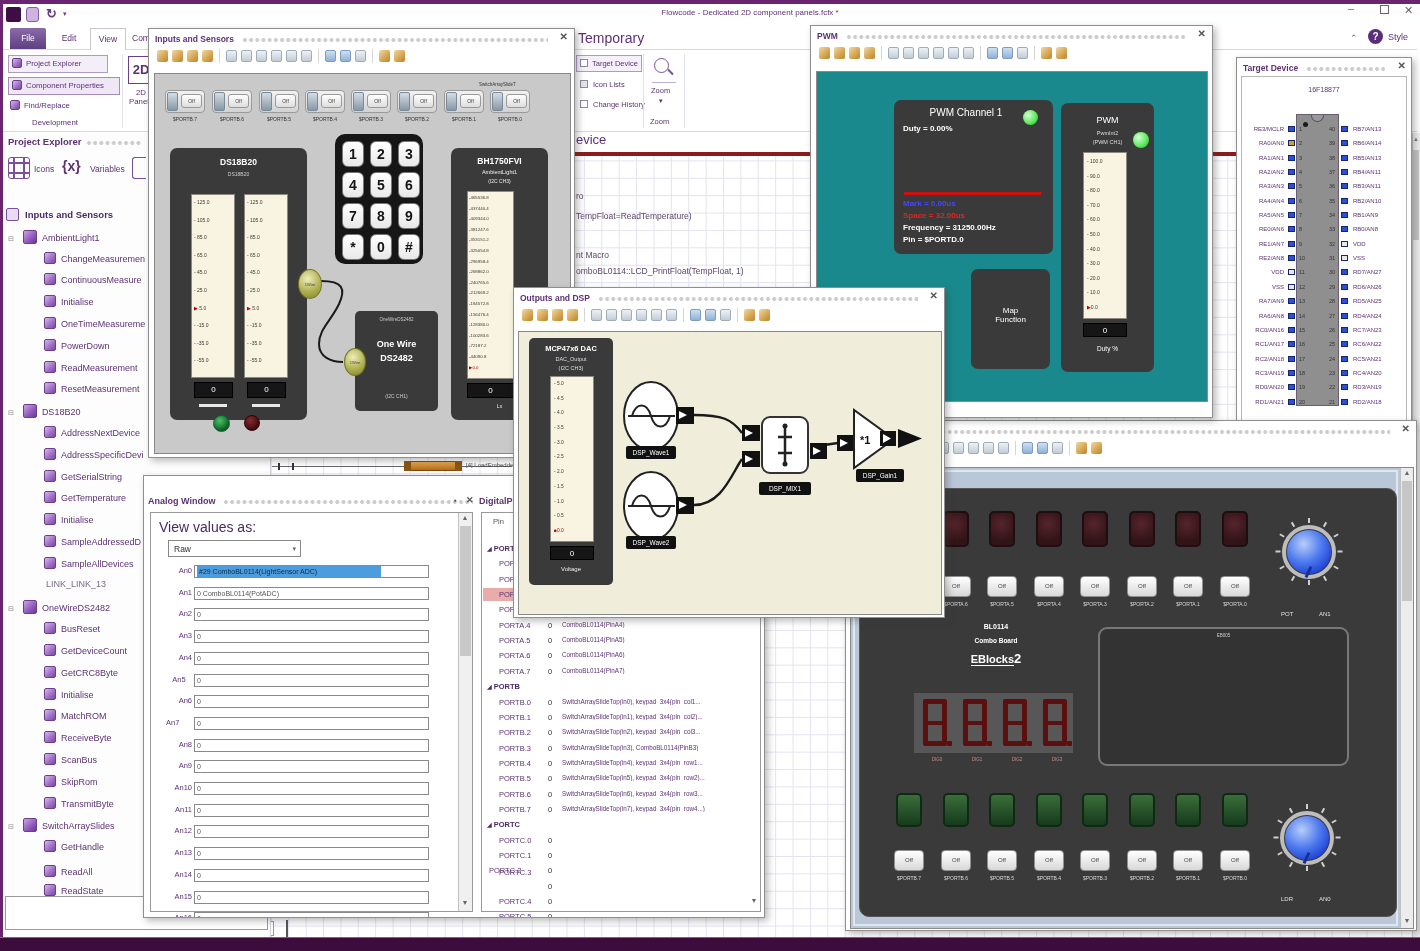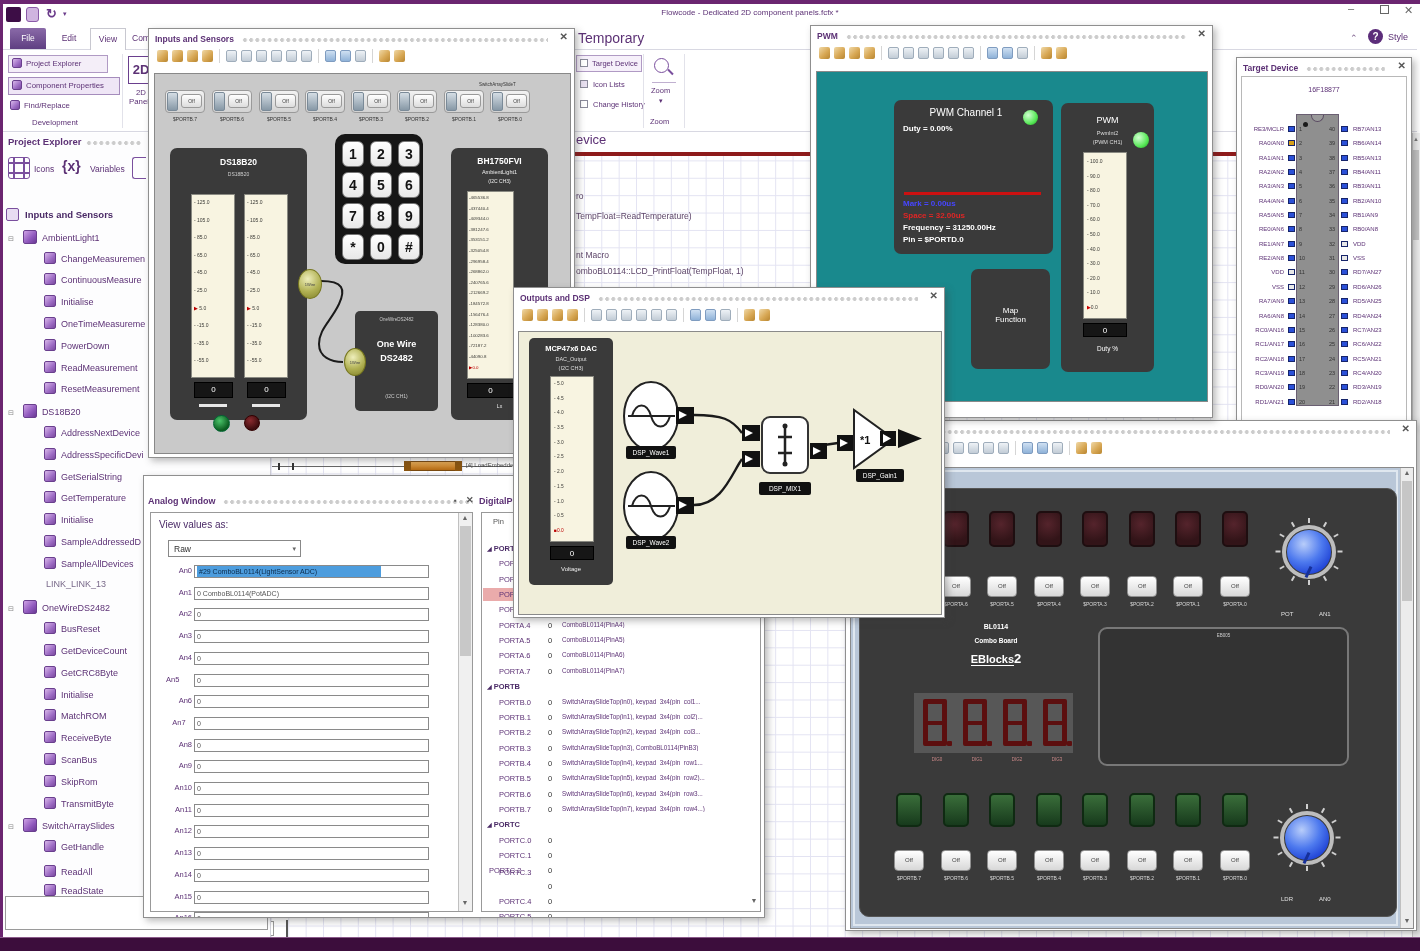--- a/index.html
+++ b/index.html
@@ -565,37 +565,37 @@
 <div class="win" style="left:143px;top:475px;width:622px;height:443px;z-index:30">
 <div class="a" style="left:4px;top:18px;width:331px;height:16px">
       <div class="wt" style="left:0;right:0;top:0">
         <b style="font-size:9px">Analog Window</b>
         <span class="dots"></span>
       </div>
     </div>
 <div class="a" style="left:310px;top:20px;font-size:8px;color:#555">▪</div>
 <div class="a" style="left:322px;top:19px;font-size:9px;color:#555;font-weight:bold">✕</div>
 <div class="a" style="left:6px;top:36px;width:323px;height:400px;border:1px solid #999;background:#fff;overflow:hidden"></div>
-<div class="a" style="left:15px;top:43px;font-size:10px;color:#4a2a66">View values as:</div>
+<div class="a" style="left:15px;top:43px;font-size:14px;color:#4a2a66">View values as:</div>
 <div class="a" style="left:24px;top:64px;width:133px;height:17px;border:1px solid #888;background:#fff;font-size:8.5px;color:#333;line-height:16px;padding-left:5px">Raw<span style="float:right;margin-right:4px;color:#666;font-size:7px">▾</span></div>
 <div class="a" style="left:22px;top:90.0px;width:26px;text-align:right;font-size:7.5px;color:#5c3175">An0</div>
 <div class="abox" style="left:50px;top:89.0px;width:235px"><span style="display:inline-block;background:#4d9dde;color:#0b2a4a;height:11px;line-height:11px;padding:0 2px;width:184px">#29 ComboBL0114(LightSensor ADC)</span></div>
 <div class="a" style="left:22px;top:111.7px;width:26px;text-align:right;font-size:7.5px;color:#5c3175">An1</div>
 <div class="abox" style="left:50px;top:110.7px;width:235px">0 ComboBL0114(PotADC)</div>
 <div class="a" style="left:22px;top:133.4px;width:26px;text-align:right;font-size:7.5px;color:#5c3175">An2</div>
 <div class="abox" style="left:50px;top:132.4px;width:235px">0</div>
 <div class="a" style="left:22px;top:155.1px;width:26px;text-align:right;font-size:7.5px;color:#5c3175">An3</div>
 <div class="abox" style="left:50px;top:154.1px;width:235px">0</div>
 <div class="a" style="left:22px;top:176.8px;width:26px;text-align:right;font-size:7.5px;color:#5c3175">An4</div>
 <div class="abox" style="left:50px;top:175.8px;width:235px">0</div>
-<div class="a" style="left:22px;top:198.5px;width:26px;text-align:left;font-size:7.5px;color:#5c3175">An5</div>
+<div class="a" style="left:22px;top:198.5px;width:26px;text-align:center;font-size:7.5px;color:#5c3175">An5</div>
 <div class="abox" style="left:50px;top:197.5px;width:235px">0</div>
 <div class="a" style="left:22px;top:220.2px;width:26px;text-align:right;font-size:7.5px;color:#5c3175">An6</div>
 <div class="abox" style="left:50px;top:219.2px;width:235px">0</div>
-<div class="a" style="left:22px;top:241.9px;width:26px;text-align:center;font-size:7.5px;color:#5c3175">An7</div>
+<div class="a" style="left:22px;top:241.9px;width:26px;text-align:left;font-size:7.5px;color:#5c3175">An7</div>
 <div class="abox" style="left:50px;top:240.9px;width:235px">0</div>
 <div class="a" style="left:22px;top:263.6px;width:26px;text-align:right;font-size:7.5px;color:#5c3175">An8</div>
 <div class="abox" style="left:50px;top:262.6px;width:235px">0</div>
 <div class="a" style="left:22px;top:285.3px;width:26px;text-align:right;font-size:7.5px;color:#5c3175">An9</div>
 <div class="abox" style="left:50px;top:284.3px;width:235px">0</div>
 <div class="a" style="left:22px;top:307.0px;width:26px;text-align:right;font-size:7.5px;color:#5c3175">An10</div>
 <div class="abox" style="left:50px;top:306.0px;width:235px">0</div>
 <div class="a" style="left:22px;top:328.7px;width:26px;text-align:right;font-size:7.5px;color:#5c3175">An11</div>
 <div class="abox" style="left:50px;top:327.7px;width:235px">0</div>
 <div class="a" style="left:22px;top:350.4px;width:26px;text-align:right;font-size:7.5px;color:#5c3175">An12</div>

